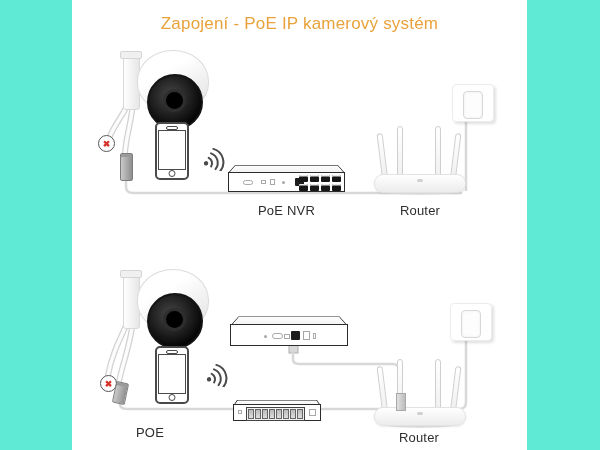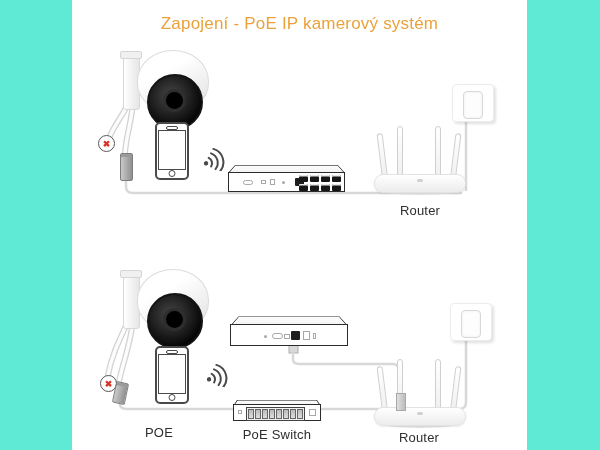--- a/index.html
+++ b/index.html
@@ -144,20 +144,21 @@
               <span></span>
               <span></span>
               <span></span>
               <span></span>
               <span></span>
               <span></span>
               <span></span>
         </div>
       </div>
     </div>
+    <div class="lbl" style="left:156px;top:203px;width:117px">PoE NVR</div>
 
     <div class="dev router" style="left:302px;top:124px">
       <div class="ant" style="left:8px;top:9px;height:43px;transform:rotate(-7deg)"></div>
       <div class="ant" style="left:23px;top:2px;height:50px"></div>
       <div class="ant" style="left:61px;top:2px;height:50px"></div>
       <div class="ant" style="left:76px;top:9px;height:43px;transform:rotate(7deg)"></div>
       <div class="router-base"></div>
       <div class="router-body"></div>
       <div class="router-dot"></div>
     </div>
@@ -181,21 +182,21 @@
       <path class="cable" d="M394,114 L394,177 Q394,184 387,184"></path>
     </svg>
 
     <div class="dev camera" style="left:41px;top:44px">
       <div class="cam-bracket"></div>
       <div class="cam-dome"></div>
       <div class="cam-face"></div>
     </div>
     <div class="nopow" style="left:28px;top:150px">✖</div>
     <div class="plug" style="left:42px;top:157px;height:20px;transform:rotate(12deg)"></div>
-    <div class="lbl" style="left:52px;top:200px;width:70px">POE</div>
+    <div class="lbl" style="left:43px;top:200px;width:70px">POE</div>
 
     <div class="dev phone" style="left:83px;top:121px">
       <div class="phone-speaker"></div>
       <div class="phone-screen"></div>
       <div class="phone-home"></div>
     </div>
     <svg class="wifi" style="left:131px;top:132px" width="34" height="30" viewBox="0 0 34 30">
       <g transform="rotate(-16 7 22)" stroke="#4a4a4a" fill="none" stroke-width="2" stroke-linecap="round">
         <circle cx="6" cy="22" r="2.2" fill="#4a4a4a" stroke="none"></circle>
         <path d="M10,17.5 A6,6 0 0 1 10,26.5"></path>
@@ -226,21 +227,20 @@
               <span></span>
               <span></span>
               <span></span>
               <span></span>
               <span></span>
               <span></span>
         </div>
         <div class="mk mk-box" style="right:4px;top:4px;width:7px;height:7px"></div>
       </div>
     </div>
-    <div class="lbl" style="left:161px;top:202px;width:88px">PoE Switch</div>
 
     <div class="dev router" style="left:302px;top:132px">
       <div class="ant" style="left:8px;top:9px;height:43px;transform:rotate(-7deg)"></div>
       <div class="ant" style="left:23px;top:2px;height:50px"></div>
       <div class="ant" style="left:61px;top:2px;height:50px"></div>
       <div class="ant" style="left:76px;top:9px;height:43px;transform:rotate(7deg)"></div>
       <div class="rport"></div>
       <div class="router-base"></div>
       <div class="router-body"></div>
       <div class="router-dot"></div>

